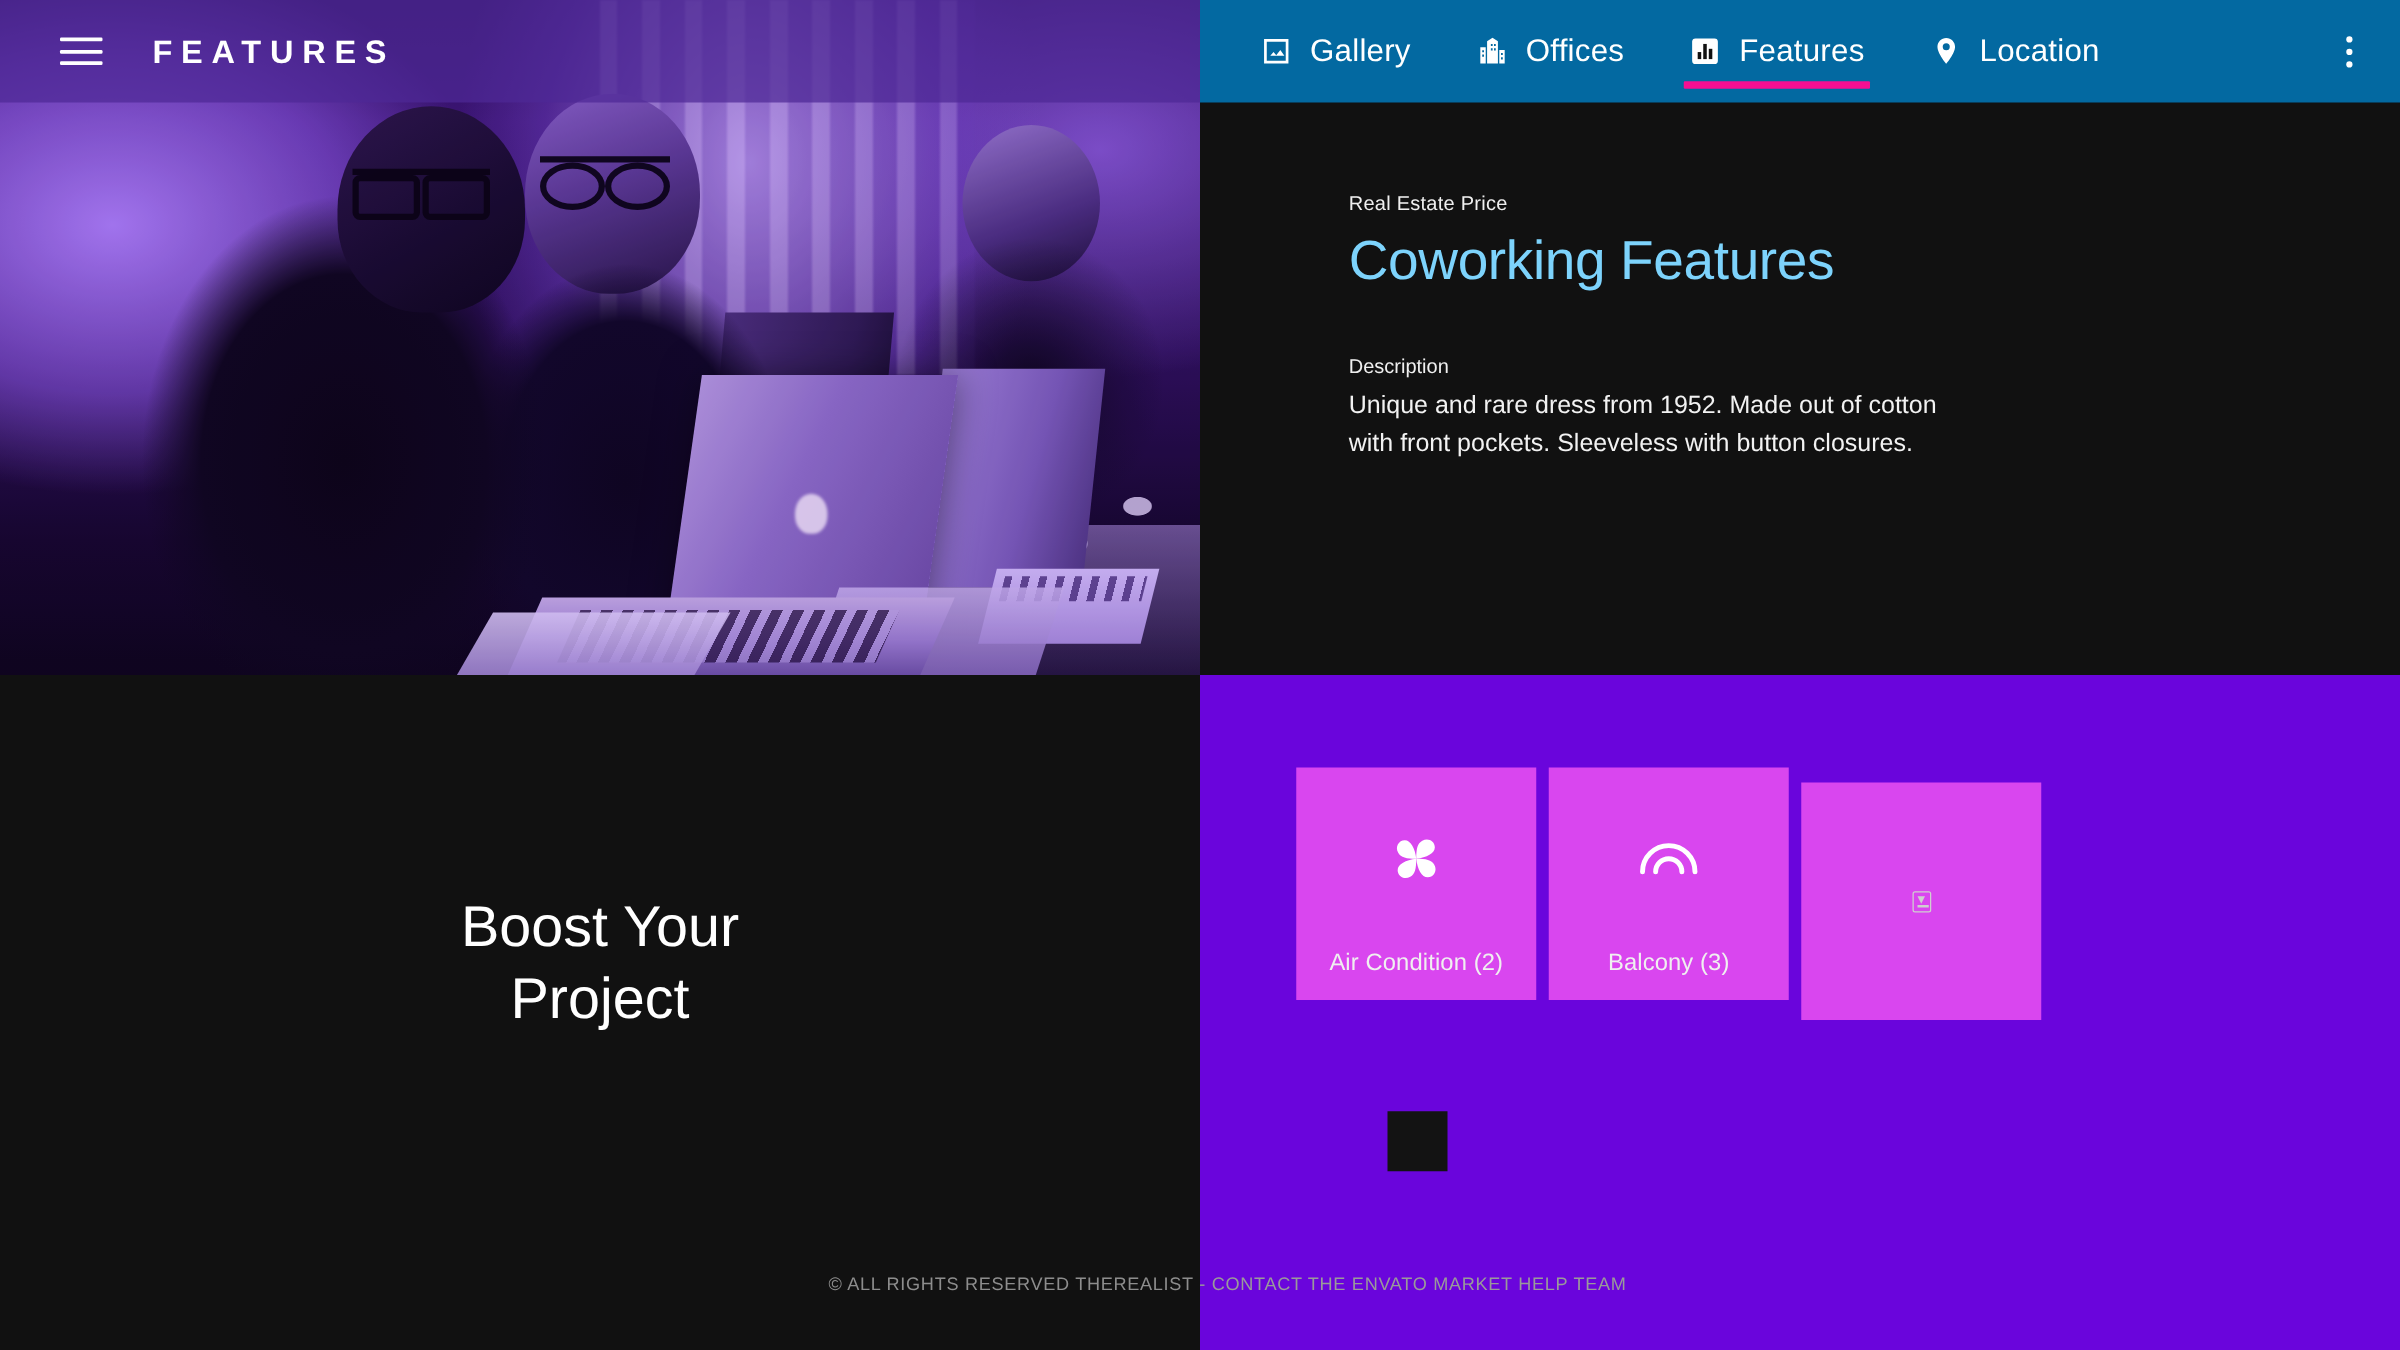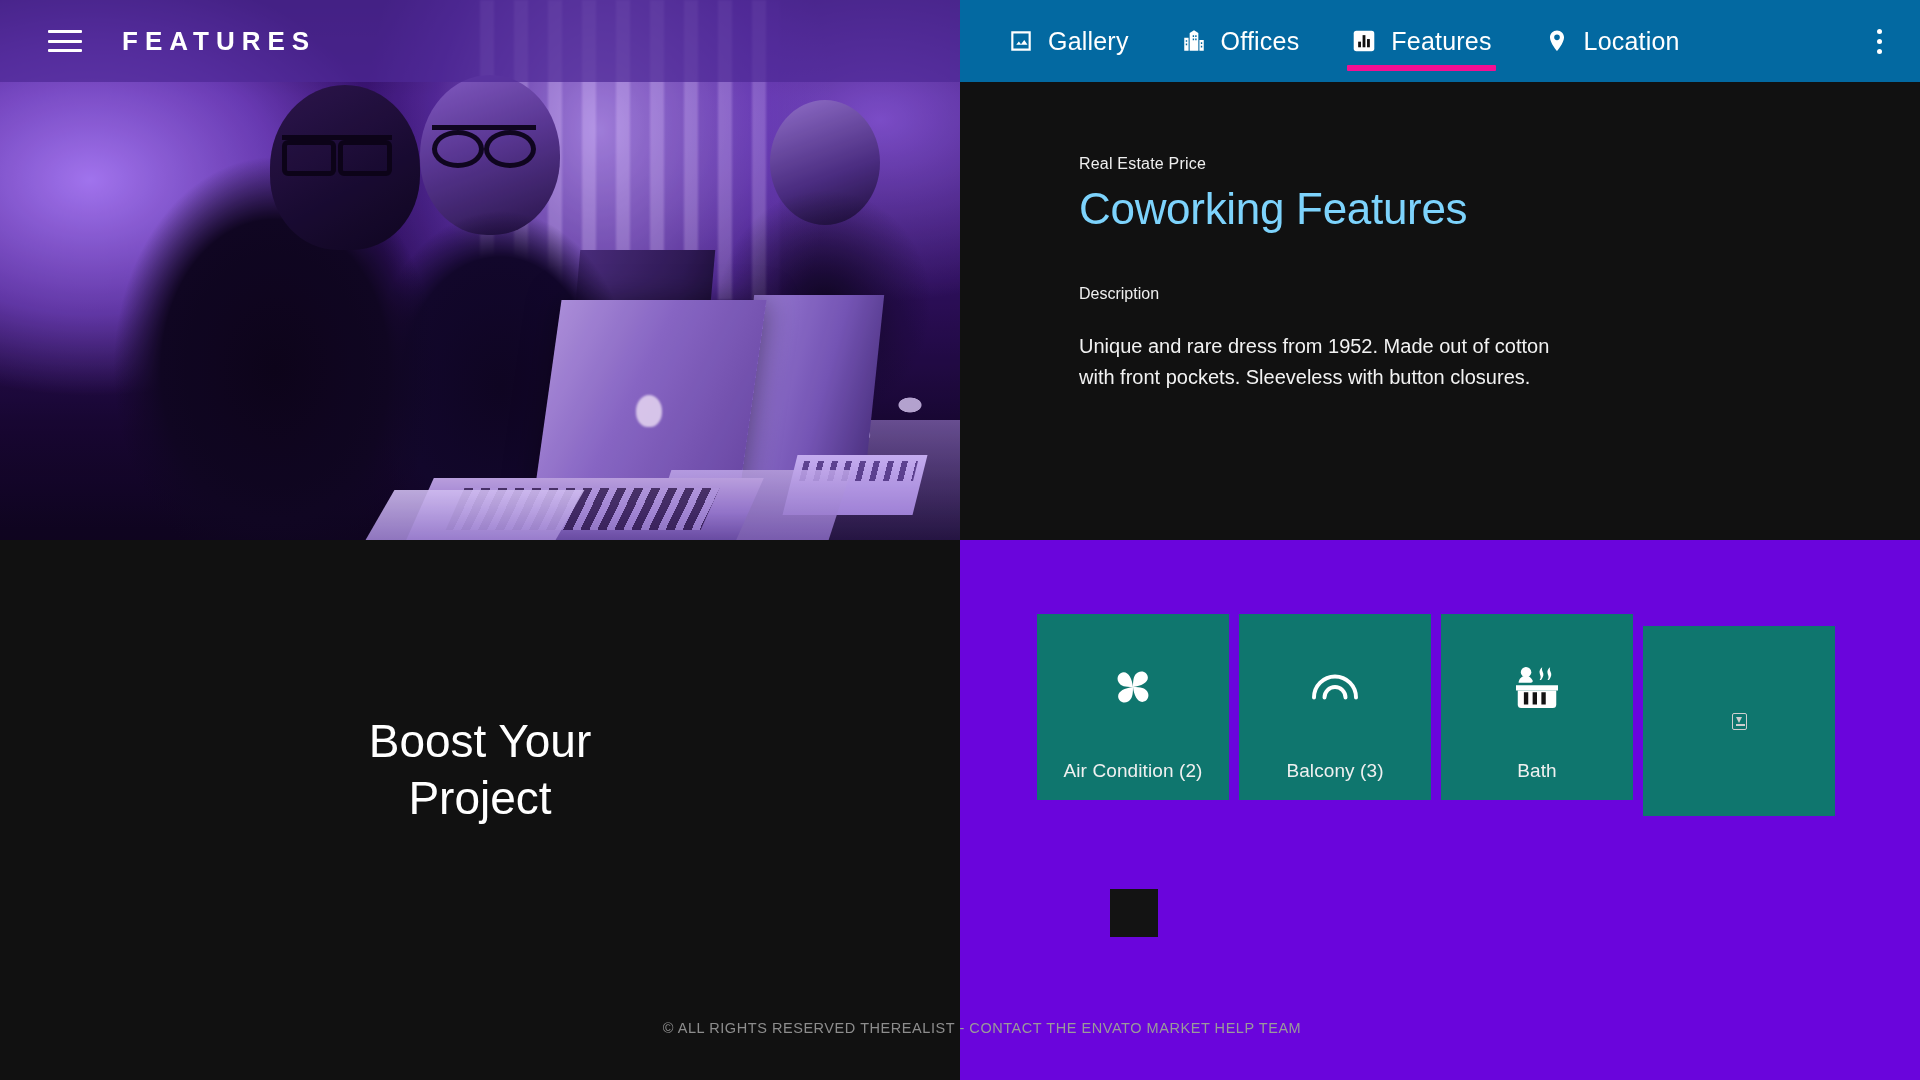--- a/index.html
+++ b/index.html
@@ -168,37 +168,37 @@
   .kebab {
     margin-left:auto; margin-right:26px; width:30px; height:30px;
     display:flex; flex-direction:column; align-items:center; justify-content:center; gap:5px; cursor:pointer;
   }
   .kebab i { width:5px; height:5px; border-radius:50%; background:#fff; display:block; }
 
   
   .detail { padding:155px 0 0 119px; width:560px; }
   .eyebrow { color:#efefef; font-size:16px; letter-spacing:.2px; margin-bottom:12px; }
   .headline { color:#7dd3fc; font-size:44px; font-weight:400; letter-spacing:-.3px; line-height:1.1; }
-  .sublabel { color:#efefef; font-size:16px; margin:52px 0 28px 0; }
+  .sublabel { color:#efefef; font-size:16px; margin:52px 0 6px 0; }
   .body-copy { color:#f2f2f2; font-size:20px; line-height:1.52; width:485px; }
 
   
   .boost {
     position:absolute; left:0; top:540px; width:960px; height:460px;
     display:flex; align-items:center; justify-content:center;
   }
   .boost-text {
     color:#fff; font-size:46px; font-weight:400; line-height:1.23; text-align:center;
     width:320px;
   }
 
   
   .cards { position:absolute; left:1037px; top:614px; display:flex; align-items:flex-start; gap:10px; }
   .card {
-    width:192px; height:186px; background:#0f766e;
+    width:192px; height:186px; background:#d946ef;
     display:flex; flex-direction:column; align-items:center; justify-content:flex-end;
     padding-bottom:18px; cursor:pointer;
   }
   .card .ico { flex:1; display:flex; align-items:center; justify-content:center; width:100%; }
   .card-label { color:#f0f0f0; font-size:19px; letter-spacing:.1px; }
   .card.empty { height:190px; margin-top:12px; align-items:center; justify-content:center; padding-bottom:0; }
   .broken {
     width:15px; height:17px; border:1.6px solid #cfcfcf; border-radius:2px;
     position:relative;
   }
@@ -349,36 +349,20 @@
     <div class="card">
       <div class="ico">
         <svg viewBox="0 0 64 64" width="56" height="56" fill="none" stroke="#fff" stroke-width="4.5" stroke-linecap="round">
           <path d="M8 44a24 24 0 0 1 48 0"></path>
           <path d="M20 44a12 12 0 0 1 24 0"></path>
         </svg>
       </div>
       <div class="card-label">Balcony (3)</div>
     </div>
 
-    <div class="card">
-      <div class="ico">
-        <svg viewBox="0 0 64 64" width="56" height="56" fill="#fff">
-          <circle cx="19.5" cy="15" r="6"></circle>
-          <path d="M11 27h14c1.6 0 2.6-1.5 1.9-2.8C25.3 21 22.7 19 19.5 19 15 19 11.5 22.2 11 26.4V27z"></path>
-          <path d="M8 30h48v6H8z"></path>
-          <path d="M10 36h44v16a4 4 0 0 1-4 4H14a4 4 0 0 1-4-4V36z"></path>
-          <rect x="17" y="38" width="5" height="14" fill="#131313"></rect>
-          <rect x="27" y="38" width="5" height="14" fill="#131313"></rect>
-          <rect x="37" y="38" width="5" height="14" fill="#131313"></rect>
-          <path d="M35 24c2.5-3 .5-5.5 0-8 -.6-2.6 1-5 3-6.5 -1.2 3 .6 4.6 1.2 7 .7 3-1.3 5.4-2.6 7.5z"></path>
-          <path d="M44 24c2.5-3 .5-5.5 0-8 -.6-2.6 1-5 3-6.5 -1.2 3 .6 4.6 1.2 7 .7 3-1.3 5.4-2.6 7.5z"></path>
-        </svg>
-      </div>
-      <div class="card-label">Bath</div>
-    </div>
 
     <div class="card empty">
       <div class="broken"></div>
     </div>
   </div>
 
   <div class="minisquare"></div>
 
   <div class="footer">
     <div class="footer-text">

